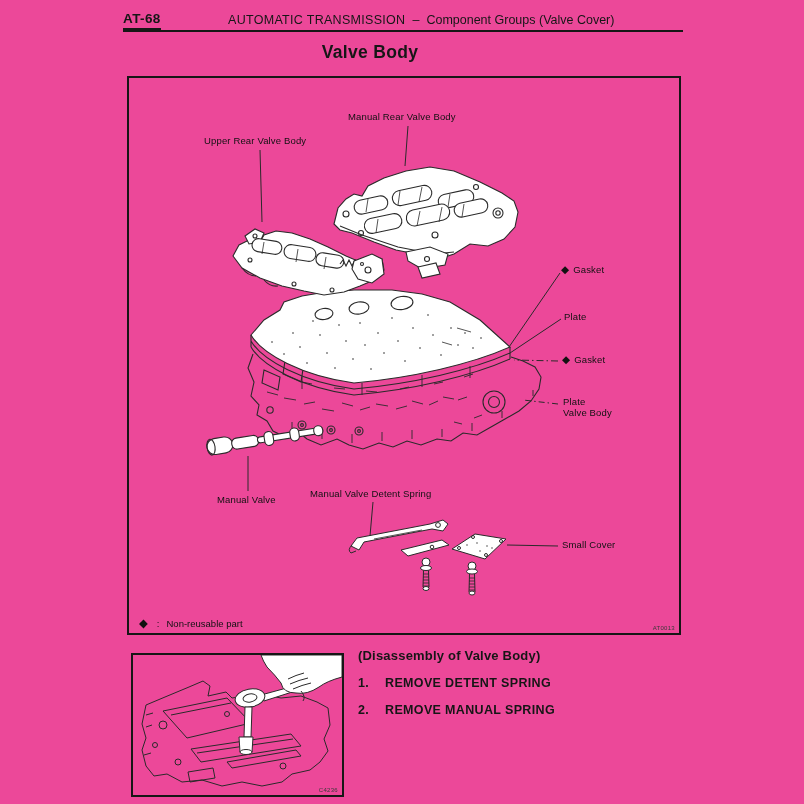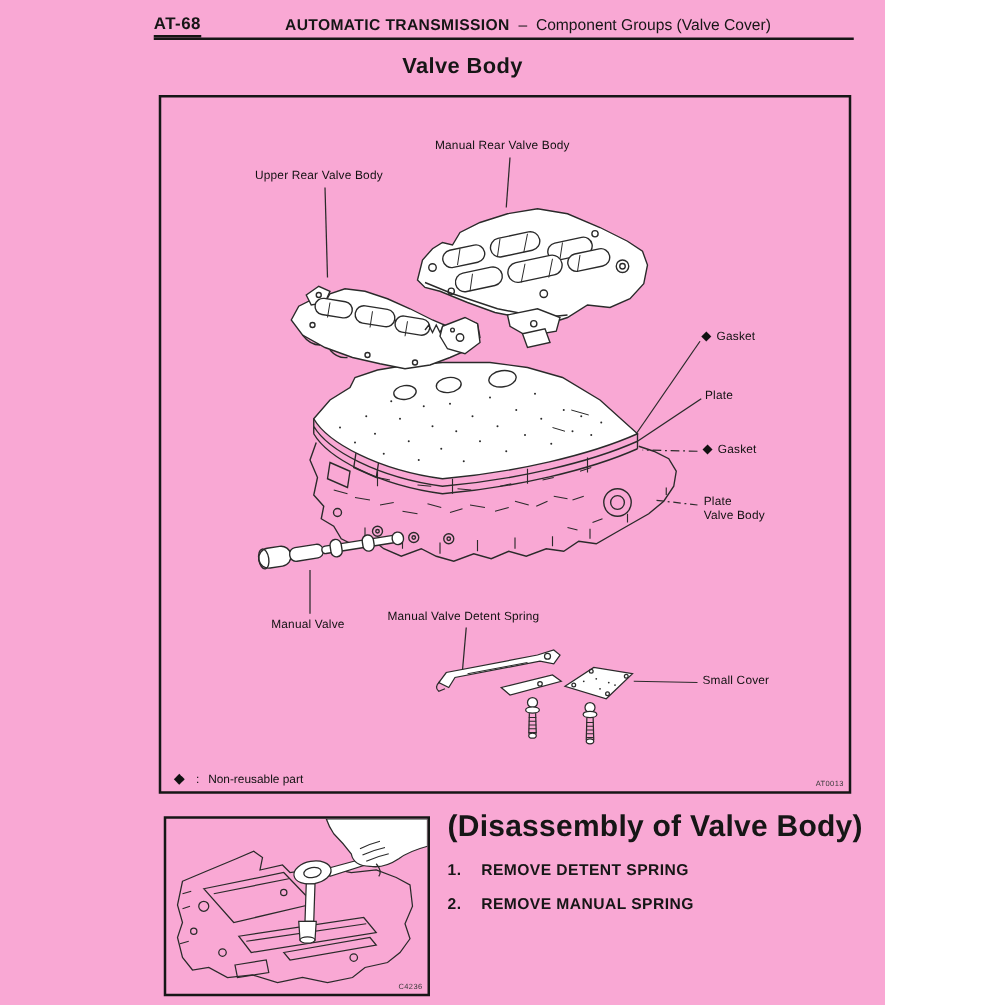--- a/index.html
+++ b/index.html
@@ -1,22 +1,22 @@
 <!DOCTYPE html>
 <html><head>
 <meta charset="utf-8">
 <style>
   html,body{margin:0;padding:0;background:#fff;}
-  .page{position:relative;width:708px;height:804px;background:#f9a8d4;overflow:hidden;
+  .page{position:relative;width:804px;height:804px;background:#ec4899;overflow:hidden;
         font-family:"Liberation Sans",sans-serif;color:#161616;}
   
   .pgnum{position:absolute;left:123px;top:11px;font-size:13.5px;font-weight:bold;
          letter-spacing:.4px;border-bottom:2px solid #161616;padding-bottom:2px;}
   .htext{position:absolute;left:228px;top:13px;font-size:12.5px;white-space:nowrap;}
-  .htext .sec{font-weight:bold;letter-spacing:.3px;margin-right:7px;}
+  .htext .sec{font-weight:normal;letter-spacing:.3px;margin-right:7px;}
   .htext .sep{margin-right:7px;}
   .hrule{position:absolute;left:123px;top:30px;width:560px;height:2px;background:#161616;}
   .title{position:absolute;left:285px;top:42px;width:170px;margin:0;text-align:center;
          font-size:17.5px;font-weight:bold;letter-spacing:.3px;}
   
   .figbox{position:absolute;left:127px;top:76px;width:554px;height:559px;
           border:2px solid #161616;box-sizing:border-box;}
   .figbox svg{position:absolute;left:0;top:0;width:100%;height:100%;}
   .lbl{position:absolute;font-size:9.5px;letter-spacing:.15px;white-space:nowrap;color:#111;}
   .dlabel{display:flex;align-items:center;gap:4px;}
@@ -25,21 +25,21 @@
           font-size:9.5px;color:#111;}
   .legend .dia{font-size:11.5px;margin-right:9px;}
   .legend .col{margin-right:7px;}
   .figcode{position:absolute;right:4px;bottom:2px;font-size:6px;letter-spacing:.3px;color:#3a3a3a;}
   
   .photobox{position:absolute;left:131px;top:653px;width:213px;height:144px;
             border:2px solid #161616;box-sizing:border-box;}
   .photobox svg{position:absolute;left:0;top:0;width:100%;height:100%;}
   
   .proc{position:absolute;left:358px;top:648px;width:340px;}
-  .proc h2{margin:0;font-size:24px;font-weight:bold;letter-spacing:.2px;}
+  .proc h2{margin:0;font-size:13px;font-weight:bold;letter-spacing:.2px;}
   .step{display:flex;margin-top:13px;font-size:12.5px;font-weight:bold;letter-spacing:.35px;}
   .step .num{width:27px;flex:0 0 27px;}
 </style>
 </head>
 <body>
 
 <div class="page">
 
   <div class="pgnum">AT-68</div>
   <div class="htext">

